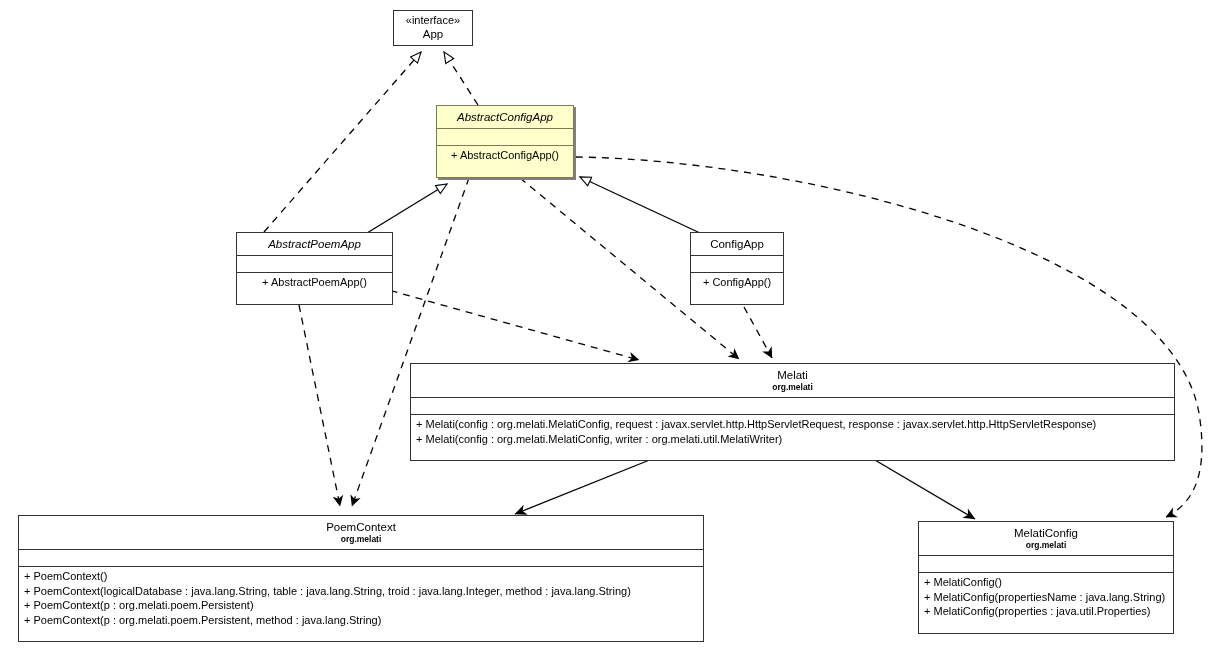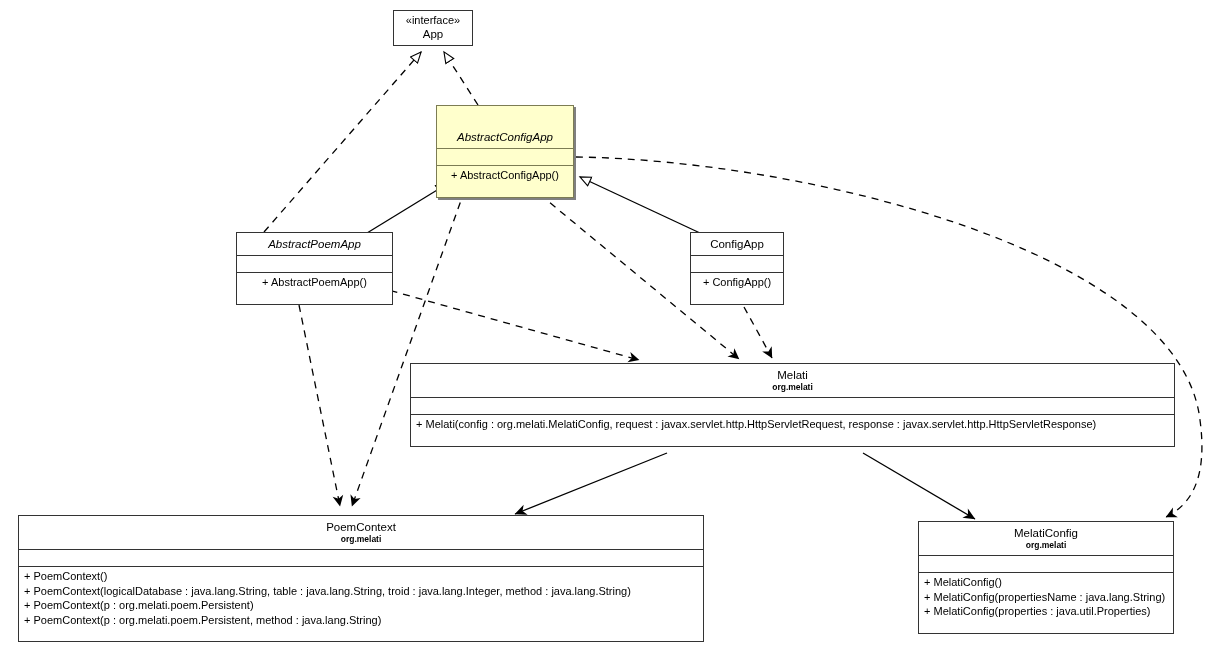--- a/index.html
+++ b/index.html
@@ -43,21 +43,20 @@
     box-shadow: 2px 2px 0 0 #808080;
   }
   .cls-header {
     box-sizing: border-box;
     padding: 4px 6px 4px 6px;
     text-align: center;
     border-bottom: 1px solid #333333;
   }
   .uml-class.highlight .cls-header {
     border-bottom: 1px solid #7c7c53;
-    margin-top: 20px;
   }
   .cls-stereotype {
     display: block;
     font-size: 11px;
     line-height: 13px;
   }
   .cls-name {
     display: block;
     font-size: 11.5px;
     line-height: 14px;
@@ -184,20 +183,21 @@
   </div>
 
   <div class="uml-class" id="cls-melati">
     <div class="cls-header">
       <span class="cls-name">Melati</span>
       <span class="cls-package">org.melati</span>
     </div>
     <div class="cls-attrs"></div>
     <div class="cls-ops">
       <div class="op-row">+ Melati(config : org.melati.MelatiConfig, request : javax.servlet.http.HttpServletRequest, response : javax.servlet.http.HttpServletResponse)</div>
+      <div class="op-row">+ Melati(config : org.melati.MelatiConfig, writer : org.melati.util.MelatiWriter)</div>
     </div>
   </div>
 
   <div class="uml-class" id="cls-poemcontext">
     <div class="cls-header">
       <span class="cls-name">PoemContext</span>
       <span class="cls-package">org.melati</span>
     </div>
     <div class="cls-attrs"></div>
     <div class="cls-ops">

